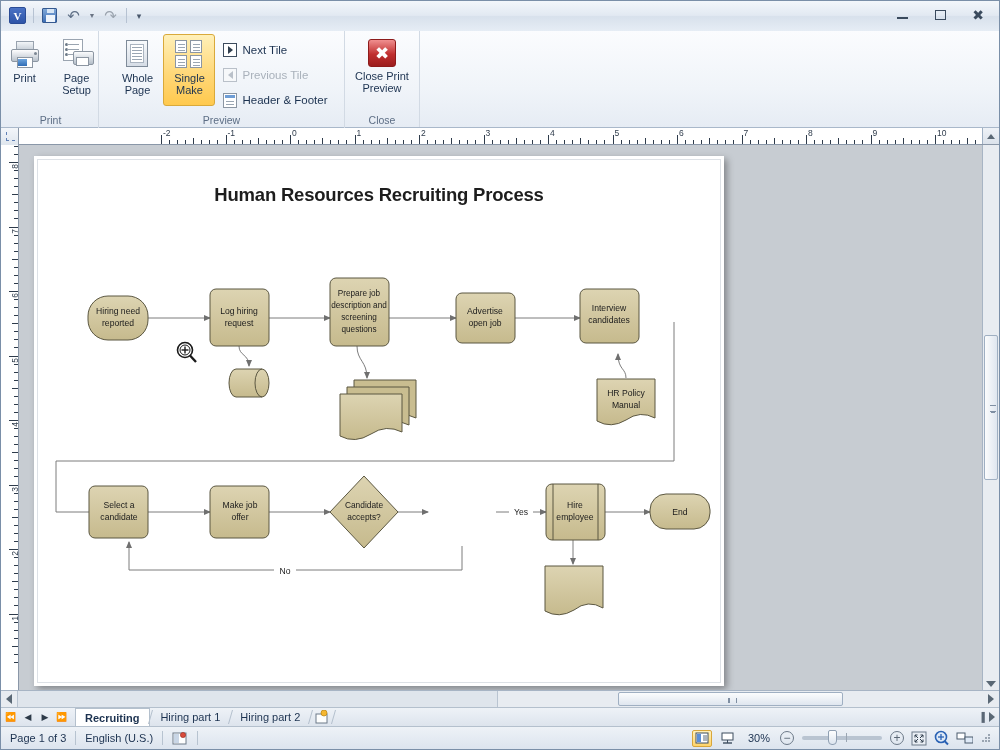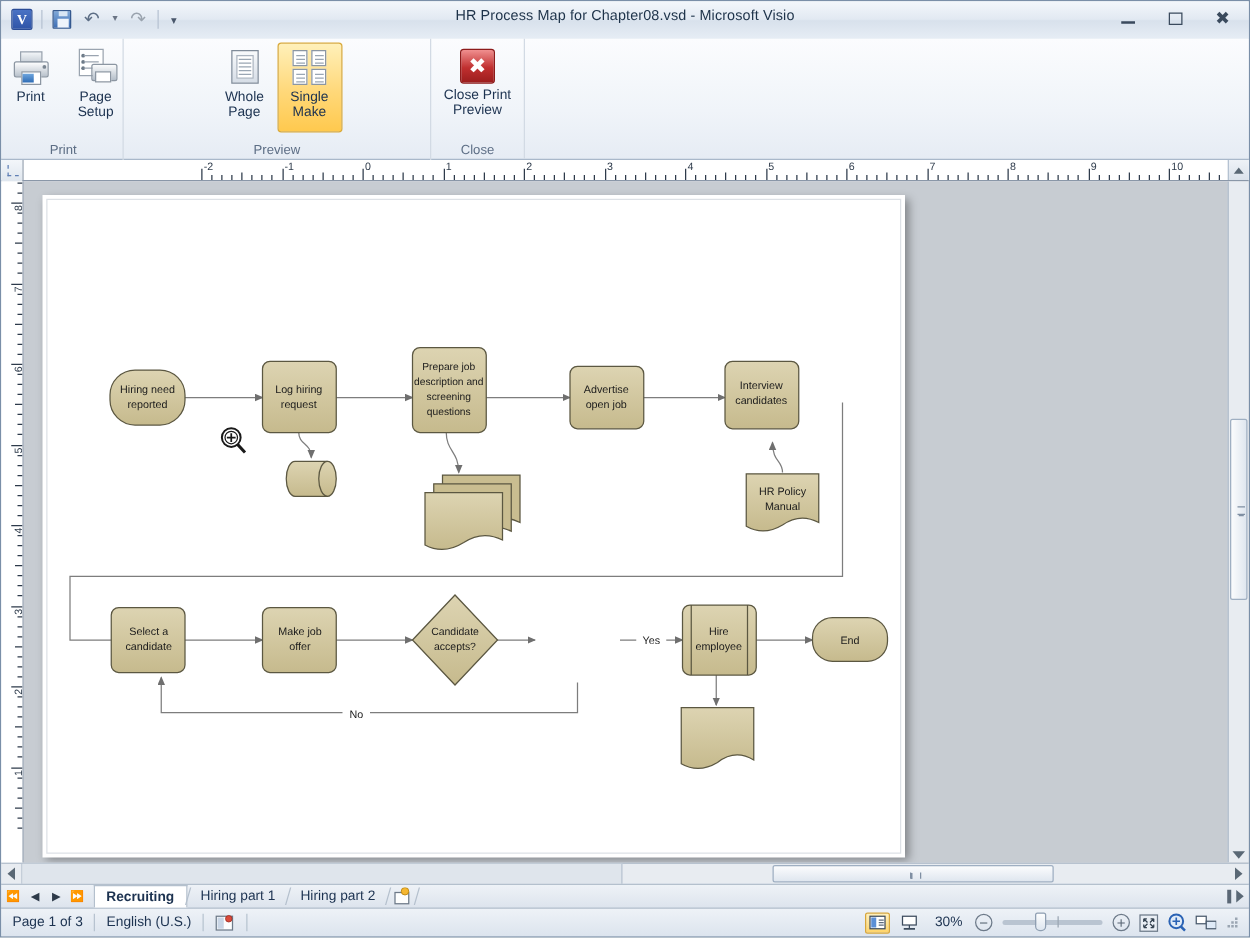--- a/index.html
+++ b/index.html
@@ -239,21 +239,20 @@
           <span class="tiny-caret">▼</span>
         </div>
       <div class="qat-btn">
           <span class="redo-ico">↷</span>
         </div>
       <div class="qat-sep"></div>
       <div class="qat-btn" style="width:14px">
           <span class="qat-drop">▾</span>
         </div>
     </div>
-    <div class="win-title">HR Process Map for Chapter08.vsd  -  Microsoft Visio</div>
     <div class="win-ctrls">
       <div class="wc">
           <span class="min"></span>
         </div>
       <div class="wc">
           <span class="max"></span>
         </div>
       <div class="wc">
           <span class="cls">✖</span>
         </div>
@@ -333,20 +332,38 @@
             <i class="q" style="left:16px;top:16px">
                 <i class="l" style="top:3px"></i>
                 <i class="l" style="top:6px"></i>
                 <i class="l" style="top:9px"></i>
               </i>
           </span>
           <span class="lbl">
             <span>Single</span><br>
             <span>Make</span>
           </span>
+        </div>
+        <div style="display:flex;flex-direction:column;gap:3px;padding-top:5px;margin-left:4px;">
+          <div class="smallrow">
+            <span class="ico-next">
+                <i></i>
+              </span>
+            <span class="txt">Next Tile</span>
+          </div>
+          <div class="smallrow dis">
+            <span class="ico-prev">
+                <i></i>
+              </span>
+            <span class="txt">Previous Tile</span>
+          </div>
+          <div class="smallrow">
+            <span class="ico-hf"></span>
+            <span class="txt">Header &amp; Footer</span>
+          </div>
         </div>
       </div>
       <div class="rgroup-label">Preview</div>
     </div>
 
     <div class="rgroup" style="width:75px">
       <div class="rgroup-body">
         <div class="bigbtn" style="width:68px">
           <span class="ico-close">✖</span>
           <span class="lbl">
@@ -558,20 +575,21 @@
         <div class="vtk mid" style="top: 500.75px;"></div>
         <div class="vtk min" style="top: 508.812px;"></div>
         <div class="vtk min" style="top: 516.875px;"></div>
         <div class="vtk min" style="top: 8.9375px;"></div>
         <div class="vtk min" style="top: 0.875px;"></div>
       </div>
 
     <div class="canvas">
       <div class="paper">
         <div class="paper-inner"></div>
+        <div class="diagram-title">Human Resources Recruiting Process</div>
 
         <svg class="flow" viewBox="0 0 690 530">
           <defs>
             <linearGradient id="shfill" x1="0" y1="0" x2="0" y2="1">
               <stop offset="0%" stop-color="#ddd4b2"></stop>
               <stop offset="100%" stop-color="#c6ba8d"></stop>
             </linearGradient>
             <marker id="ar" markerWidth="7" markerHeight="7" refX="6" refY="3" orient="auto">
               <path d="M0,0 L7,3 L0,6 z" fill="#6f6f6f"></path>
             </marker>

